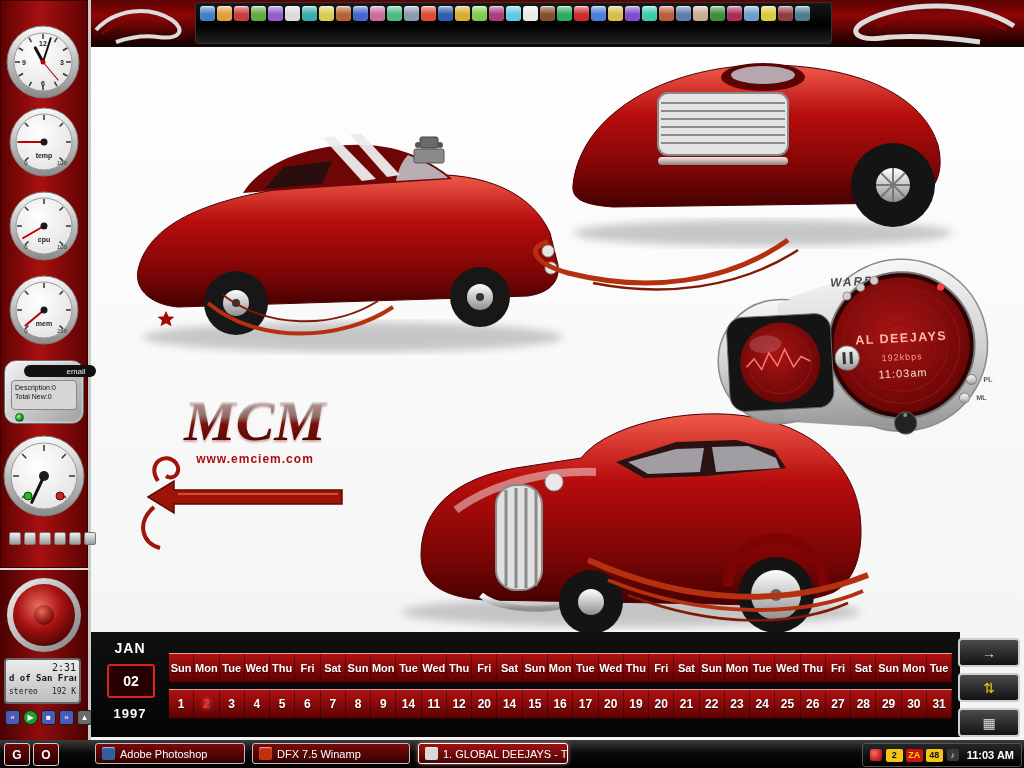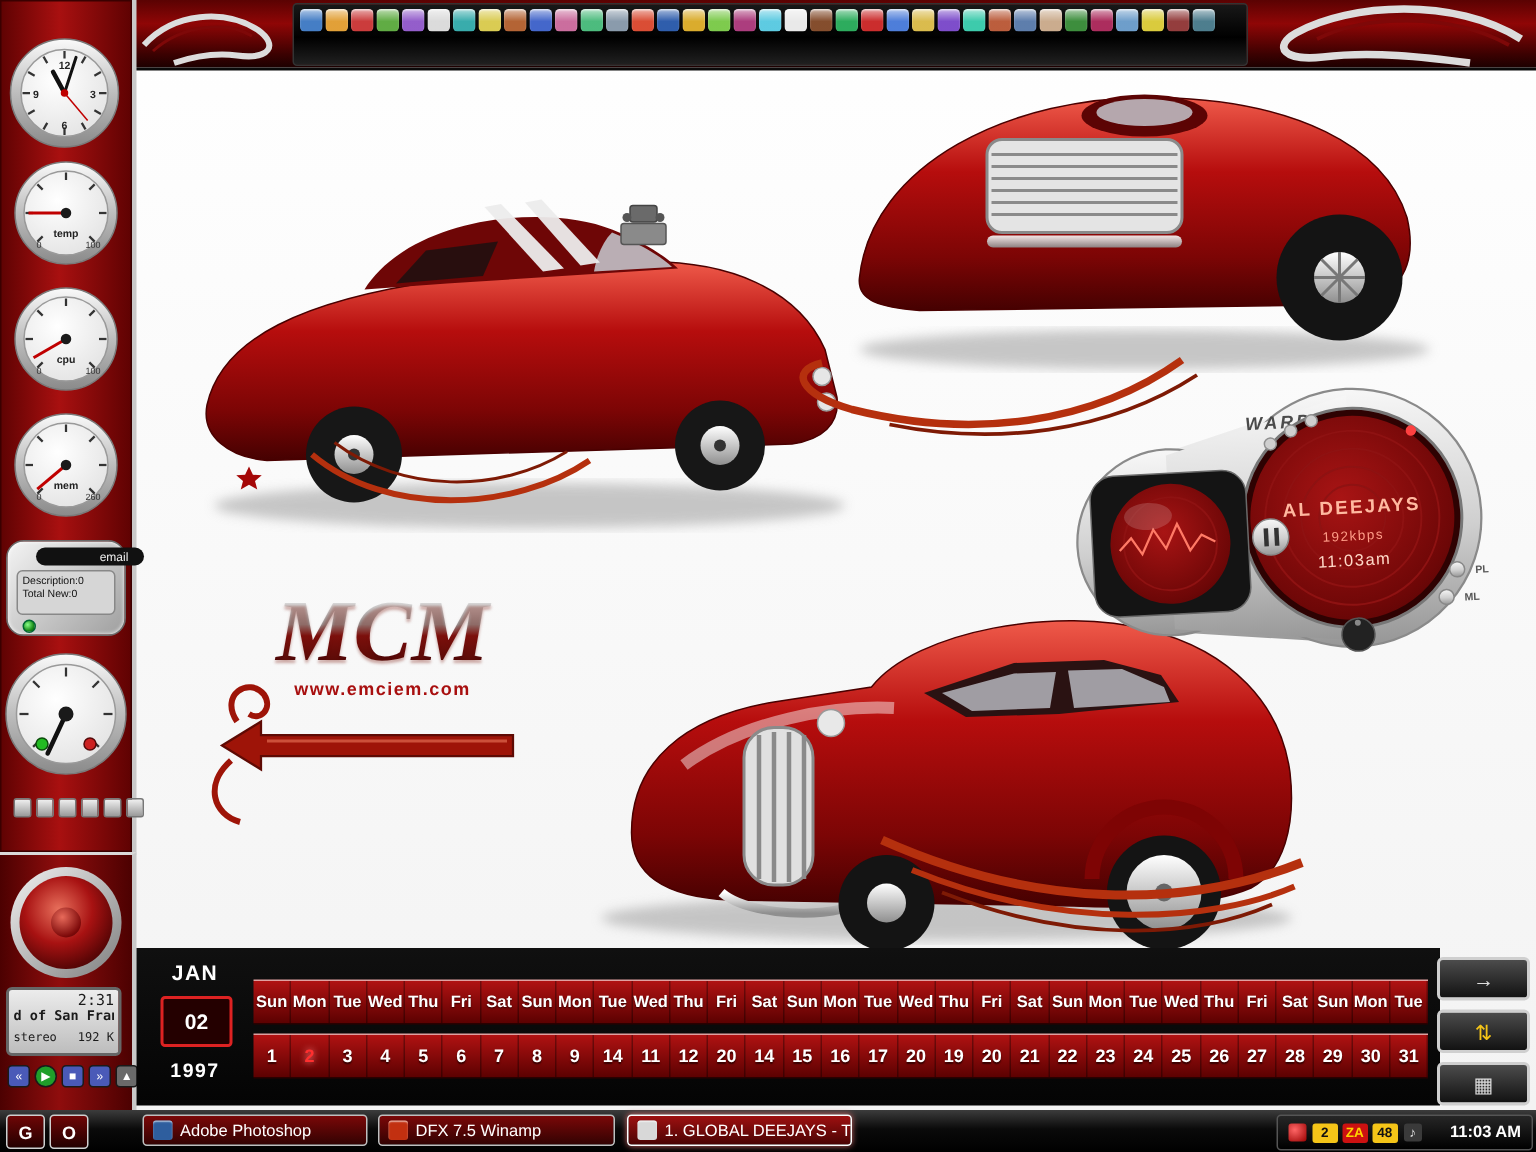--- a/index.html
+++ b/index.html
@@ -109,21 +109,21 @@
           box-shadow:0 0 4px #c66;}
   .task-icon{width:13px;height:13px;border-radius:2px;flex:0 0 auto;
           box-shadow:inset 0 1px 1px rgba(255,255,255,.6);}
   #tray{position:absolute;right:2px;top:3px;height:22px;display:flex;align-items:center;gap:4px;
           padding:0 7px;border:1px solid #555;border-radius:3px;
           background:linear-gradient(180deg,#262626,#000);}
   .tray-ico{width:12px;height:12px;border-radius:2px;display:flex;align-items:center;
           justify-content:center;font-size:9px;color:#ddd;}
   .tray-badge{min-width:13px;height:13px;border-radius:2px;padding:0 2px;font-size:9px;
           font-weight:bold;display:flex;align-items:center;justify-content:center;}
-  #tray-clock{color:#fff;font-size:11px;font-weight:bold;margin-left:15px;}
+  #tray-clock{color:#fff;font-size:11px;font-weight:bold;margin-left:4px;}
 
   
   #logo{left:150px;top:392px;width:210px;text-align:center;}
   #logo-title{font-family:"Liberation Serif",serif;font-style:italic;font-weight:bold;
           font-size:58px;line-height:1;margin:0;
           background:linear-gradient(180deg,#f0f0f0 8%,#9a9a9a 42%,#7e0e0e 55%,#2e0202);
           -webkit-background-clip:text;background-clip:text;color:transparent;
           text-shadow:0 2px 2px rgba(120,20,10,.35);}
   #logo-url{font-size:12px;font-weight:bold;color:#a80f0f;letter-spacing:1px;margin-top:2px;}
 

